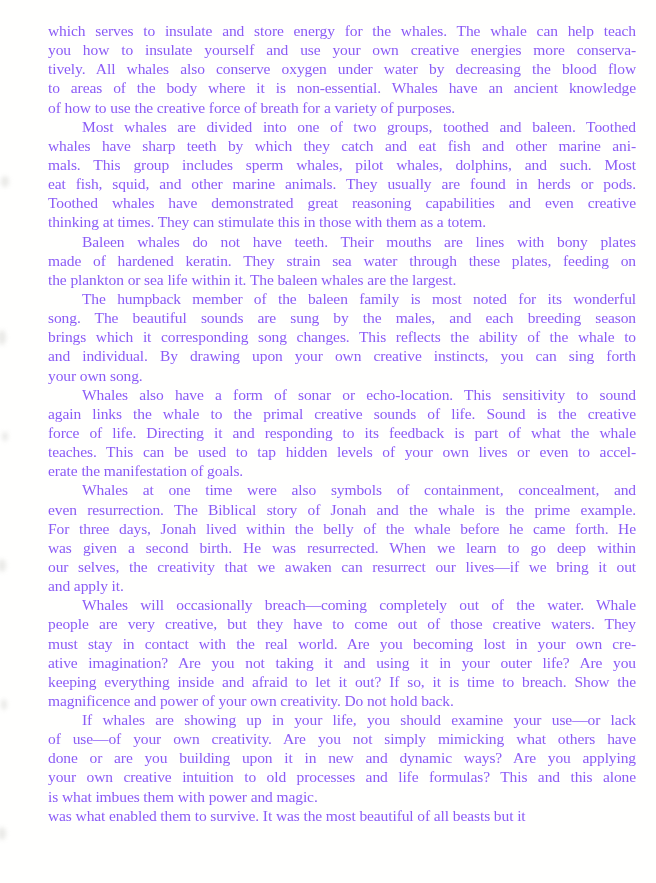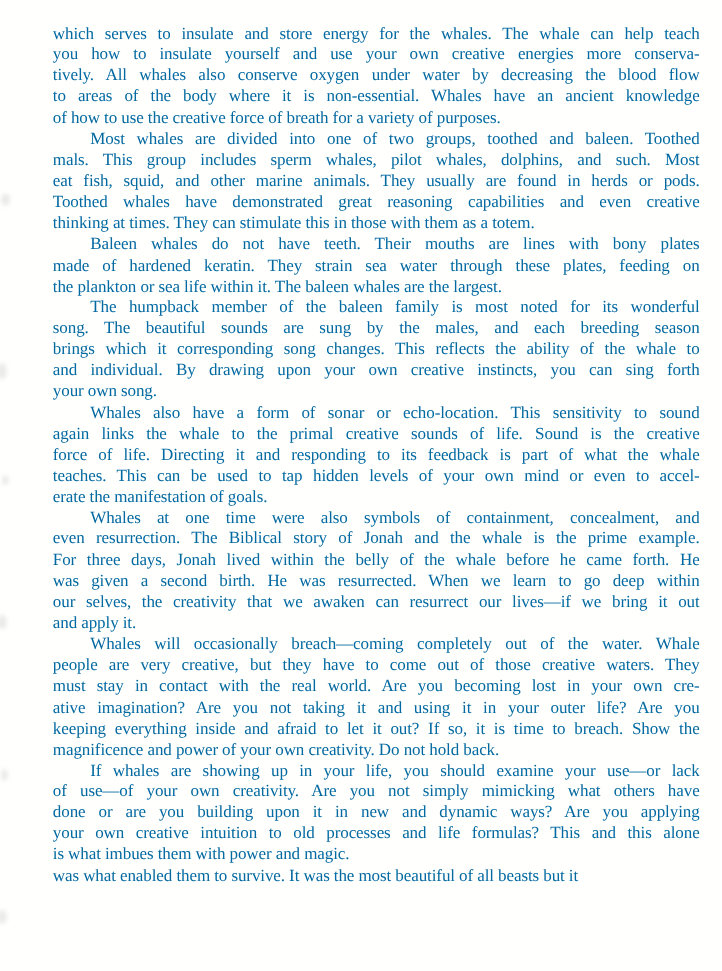--- a/index.html
+++ b/index.html
@@ -60,30 +60,31 @@
 </head>
 <body>
 
 <div class="page">
   <div class="smudge s1"></div>
   <div class="smudge s2"></div>
   <div class="smudge s3"></div>
   <div class="smudge s4"></div>
   <div class="smudge s5"></div>
   <div class="smudge s6"></div>
-  <div class="text-block" style="color: #0369a1;">
+  <div class="text-block" style="color: #8b5cf6;">
       <div class="paragraph">
         <div class="line">which serves to insulate and store energy for the whales. The whale can help teach</div>
         <div class="line">you how to insulate yourself and use your own creative energies more conserva-</div>
         <div class="line">tively. All whales also conserve oxygen under water by decreasing the blood flow</div>
         <div class="line">to areas of the body where it is non-essential. Whales have an ancient knowledge</div>
         <div class="line last">of how to use the creative force of breath for a variety of purposes.</div>
       </div>
       <div class="paragraph">
         <div class="line indent">Most whales are divided into one of two groups, toothed and baleen. Toothed</div>
+        <div class="line">whales have sharp teeth by which they catch and eat fish and other marine ani-</div>
         <div class="line">mals. This group includes sperm whales, pilot whales, dolphins, and such. Most</div>
         <div class="line">eat fish, squid, and other marine animals. They usually are found in herds or pods.</div>
         <div class="line">Toothed whales have demonstrated great reasoning capabilities and even creative</div>
         <div class="line last">thinking at times. They can stimulate this in those with them as a totem.</div>
       </div>
       <div class="paragraph">
         <div class="line indent">Baleen whales do not have teeth. Their mouths are lines with bony plates</div>
         <div class="line">made of hardened keratin. They strain sea water through these plates, feeding on</div>
         <div class="line last">the plankton or sea life within it. The baleen whales are the largest.</div>
       </div>
@@ -91,21 +92,21 @@
         <div class="line indent">The humpback member of the baleen family is most noted for its wonderful</div>
         <div class="line">song. The beautiful sounds are sung by the males, and each breeding season</div>
         <div class="line">brings which it corresponding song changes. This reflects the ability of the whale to</div>
         <div class="line">and individual. By drawing upon your own creative instincts, you can sing forth</div>
         <div class="line last">your own song.</div>
       </div>
       <div class="paragraph">
         <div class="line indent">Whales also have a form of sonar or echo-location. This sensitivity to sound</div>
         <div class="line">again links the whale to the primal creative sounds of life. Sound is the creative</div>
         <div class="line">force of life. Directing it and responding to its feedback is part of what the whale</div>
-        <div class="line">teaches. This can be used to tap hidden levels of your own mind or even to accel-</div>
+        <div class="line">teaches. This can be used to tap hidden levels of your own lives or even to accel-</div>
         <div class="line last">erate the manifestation of goals.</div>
       </div>
       <div class="paragraph">
         <div class="line indent">Whales at one time were also symbols of containment, concealment, and</div>
         <div class="line">even resurrection. The Biblical story of Jonah and the whale is the prime example.</div>
         <div class="line">For three days, Jonah lived within the belly of the whale before he came forth. He</div>
         <div class="line">was given a second birth. He was resurrected. When we learn to go deep within</div>
         <div class="line">our selves, the creativity that we awaken can resurrect our lives—if we bring it out</div>
         <div class="line last">and apply it.</div>
       </div>

